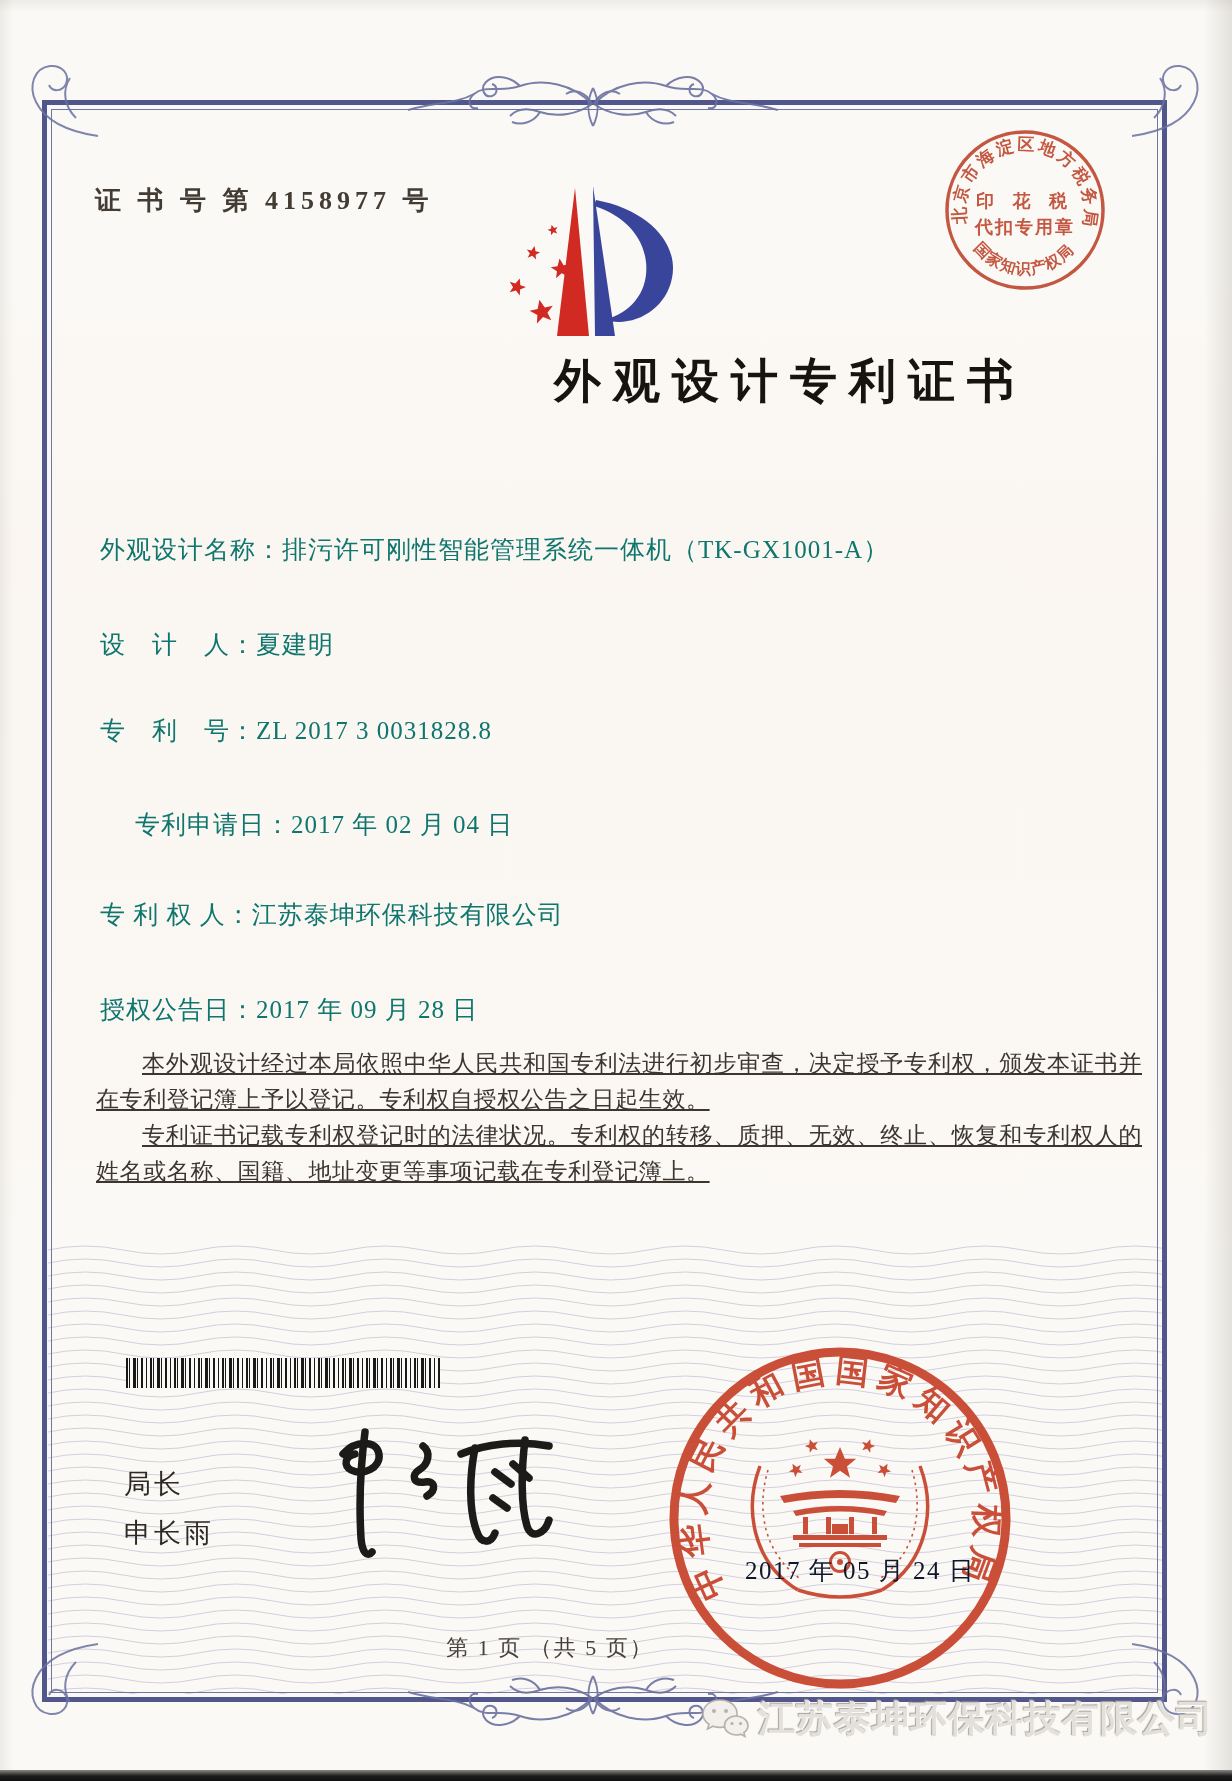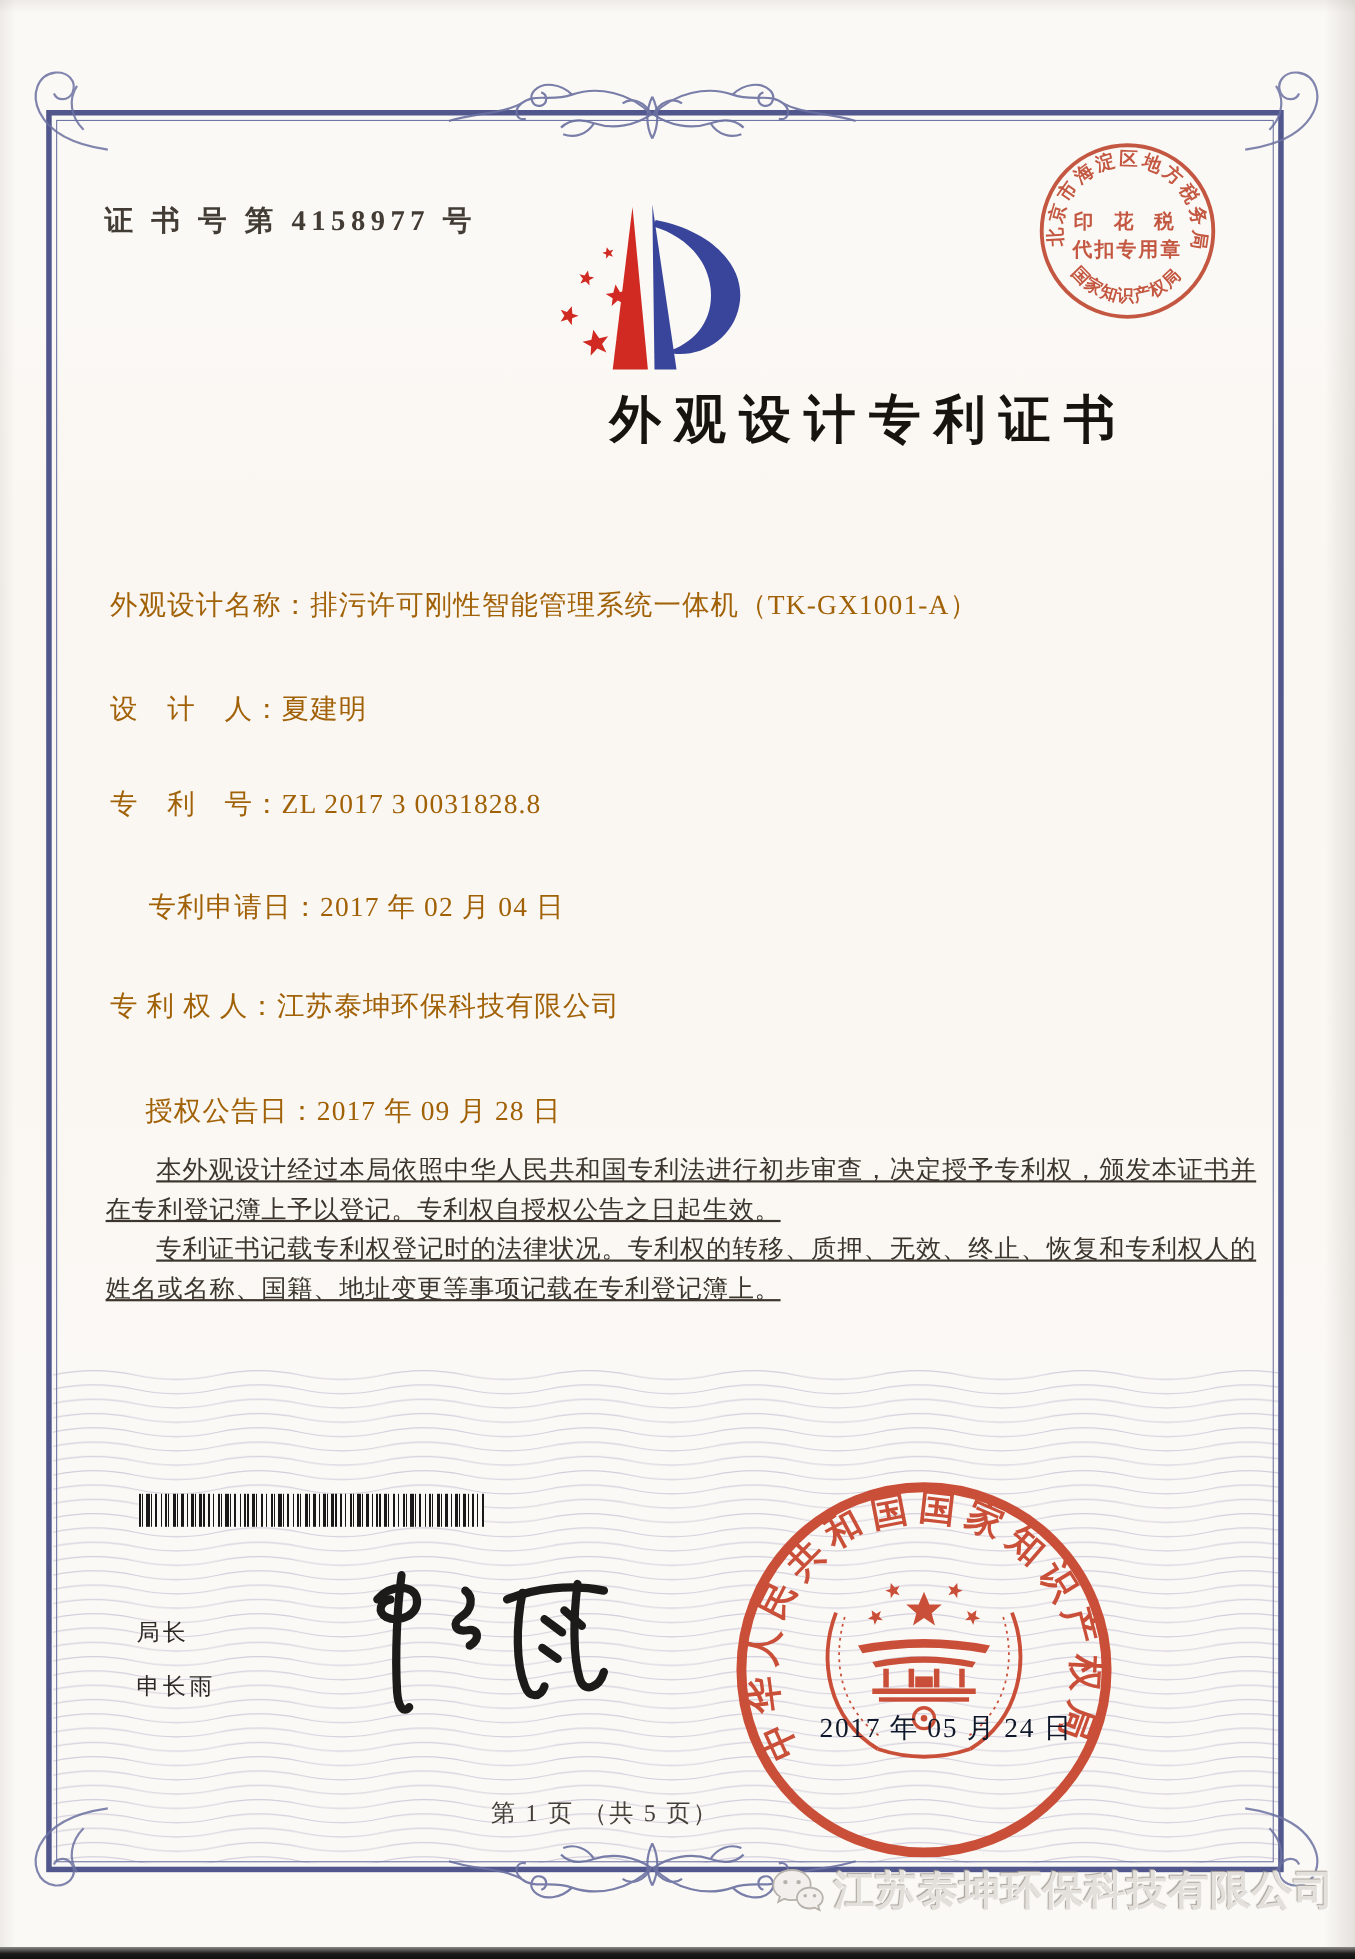--- a/index.html
+++ b/index.html
@@ -14,30 +14,30 @@
   .edge-shade{left:0;top:0;width:1232px;height:1781px;pointer-events:none;z-index:1;
         background:linear-gradient(90deg,rgba(120,115,110,.10) 0,rgba(0,0,0,0) 14px,rgba(0,0,0,0) 1204px,rgba(120,115,110,.18) 1232px),
                    linear-gradient(180deg,rgba(120,115,110,.10) 0,rgba(0,0,0,0) 12px);}
   
   .frame{left:42px;top:100px;width:1125px;height:1602px;border:5px solid #51578c;z-index:3;}
   .frame-inner{position:absolute;left:4px;top:4px;right:4px;bottom:4px;border:1.5px solid #7076a4;}
   
   .cert-no{left:95px;top:183px;font-size:26px;letter-spacing:5px;color:#423c34;z-index:4;font-weight:bold;}
   .title{left:16px;top:350px;width:1010px;text-align:right;font-size:47px;font-weight:700;
          letter-spacing:12px;color:#17140f;z-index:4;}
-  .field{left:100px;width:1000px;font-size:25px;letter-spacing:1px;color:#a16207;z-index:4;}
+  .field{left:100px;width:1000px;font-size:25px;letter-spacing:1px;color:#0f766e;z-index:4;}
   .paras{left:96px;top:1046px;width:1046px;z-index:4;}
   .paras p{margin:0;font-size:23px;line-height:36px;letter-spacing:.6px;text-align:justify;
            text-indent:2em;color:#3c362e;text-decoration:underline;}
   .barcode{left:126px;top:1358px;width:314px;height:30px;z-index:4;
      background:repeating-linear-gradient(90deg,#181818 0 2px,#fbf9f5 2px 3px,#181818 3px 4px,
        #fbf9f5 4px 7px,#181818 7px 10px,#fbf9f5 10px 11px,#181818 11px 12px,#fbf9f5 12px 15px,
        #181818 15px 17px,#fbf9f5 17px 20px,#181818 20px 21px,#fbf9f5 21px 24px);}
   .issuer{left:124px;top:1460px;z-index:4;font-family:"Liberation Sans","DejaVu Sans",sans-serif;
-          font-size:21px;color:#2d2a26;letter-spacing:3px;}
+          font-size:27px;color:#2d2a26;letter-spacing:3px;}
   .issuer div{line-height:49px;}
   .date{left:745px;top:1554px;font-size:25px;letter-spacing:1.5px;color:#0f172a;z-index:7;text-align:right;}
   .page-ind{left:400px;top:1633px;width:300px;text-align:center;font-size:22px;
             letter-spacing:2px;color:#46403a;z-index:4;}
   .watermark{left:700px;top:1694px;display:flex;align-items:center;gap:8px;z-index:8;}
   .watermark .wm-text{font-family:"Liberation Sans","DejaVu Sans",sans-serif;font-weight:700;
      font-size:37px;letter-spacing:1px;color:#e3dfda;
      text-shadow:1px 1px 0 #fbfaf8,-1px -1px 1px #a8a29b,0 0 1px #b5afa8;}
   .bottom-bar{left:0;bottom:0;width:1232px;height:11px;z-index:9;
      background:linear-gradient(180deg,#8a8885,#1c1b1a 55%,#111);}
@@ -147,21 +147,21 @@
   </div>
   <div class="abs field" style="top:714px;">
     <span>专　利　号：</span><span>ZL 2017 3 0031828.8</span>
   </div>
   <div class="abs field" style="top:808px;margin-left:35px;">
     <span>专利申请日：</span><span>2017 年 02 月 04 日</span>
   </div>
   <div class="abs field" style="top:898px;">
     <span>专 利 权 人：</span><span>江苏泰坤环保科技有限公司</span>
   </div>
-  <div class="abs field" style="top:993px;margin-left:32px;">
+  <div class="abs field" style="top:993px;">
     <span>授权公告日：</span><span>2017 年 09 月 28 日</span>
   </div>
 
   <div class="abs paras">
     <p>本外观设计经过本局依照中华人民共和国专利法进行初步审查，决定授予专利权，颁发本证书并在专利登记簿上予以登记。专利权自授权公告之日起生效。</p>
     <p>专利证书记载专利权登记时的法律状况。专利权的转移、质押、无效、终止、恢复和专利权人的姓名或名称、国籍、地址变更等事项记载在专利登记簿上。</p>
   </div>
 
   <div class="abs barcode"></div>
 

